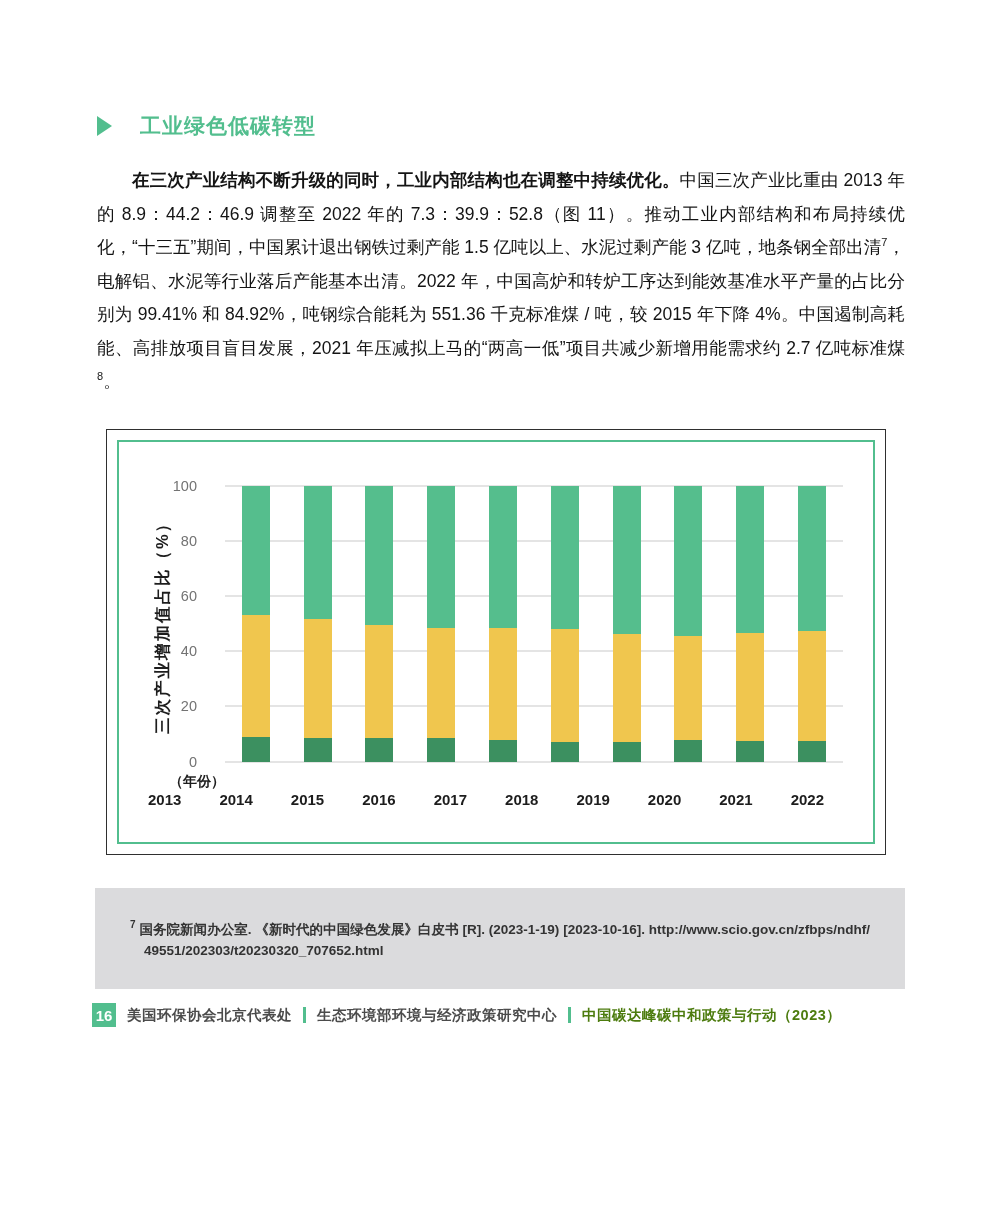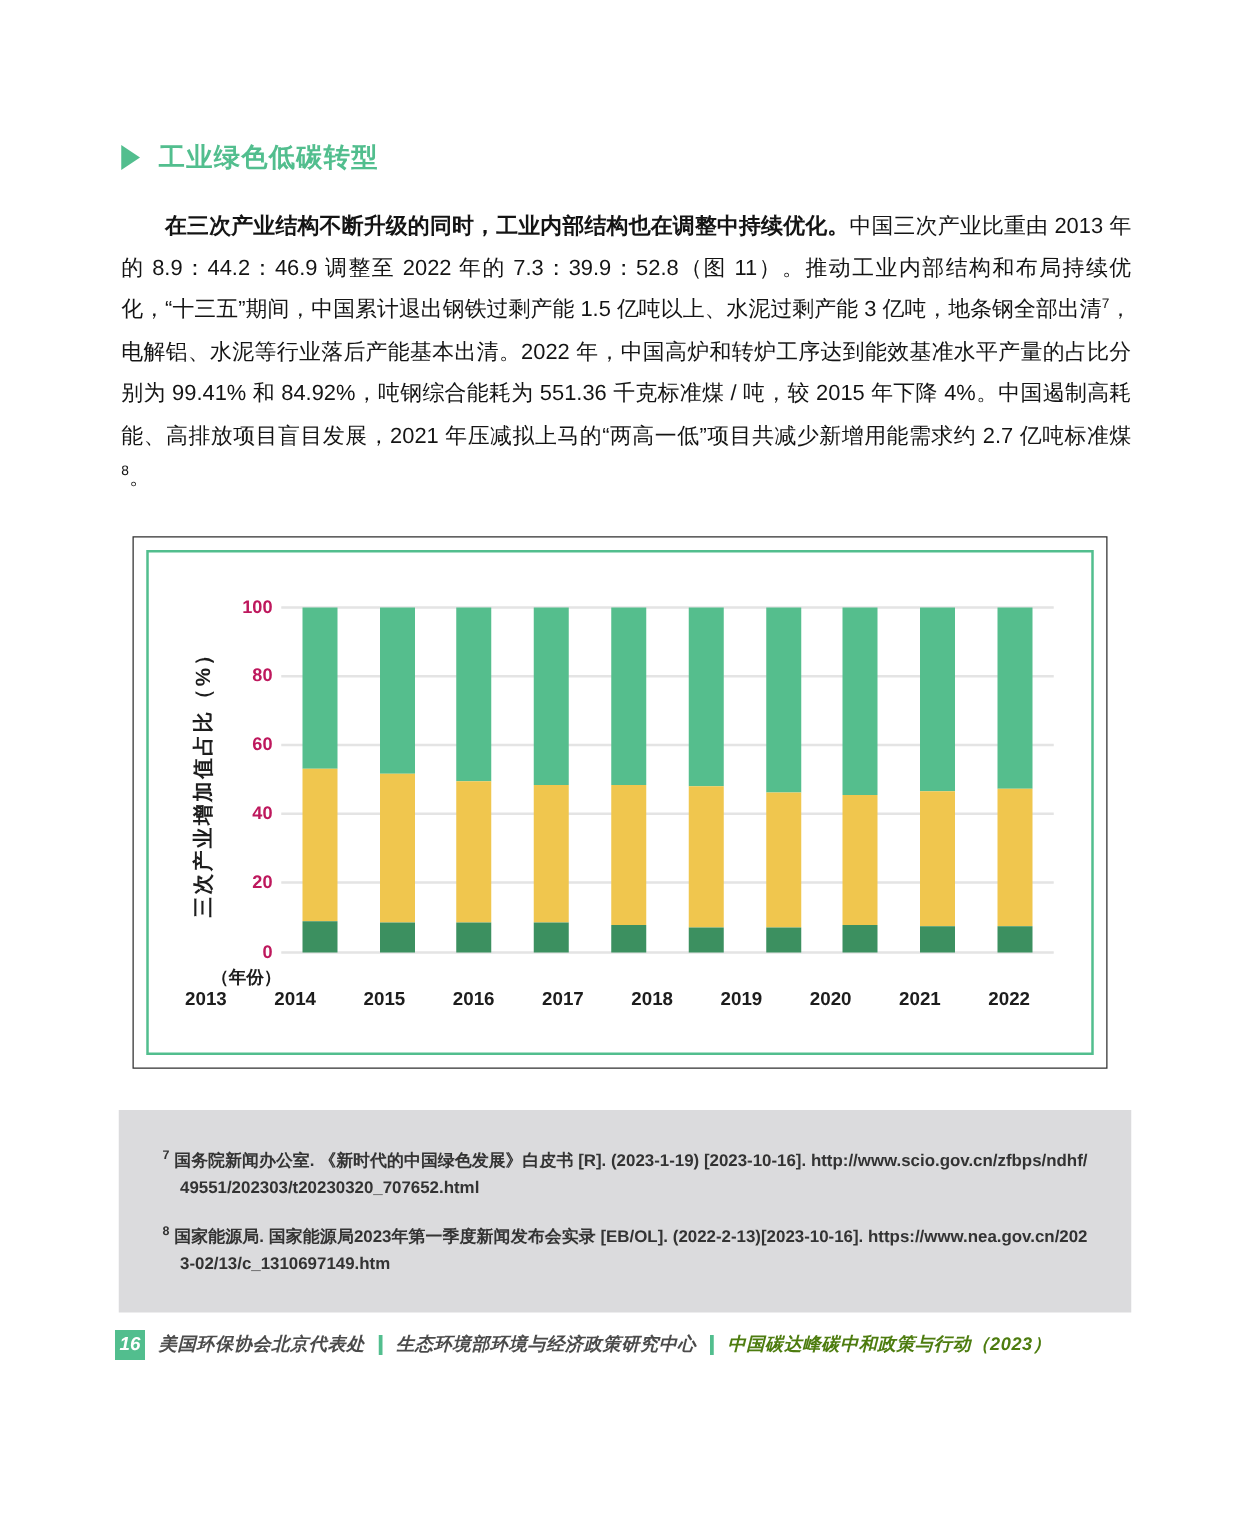--- a/index.html
+++ b/index.html
@@ -5,21 +5,21 @@
   * { box-sizing: border-box; }
   html,body { margin:0; padding:0; }
   body {
     width:992px; height:1228px; background:#ffffff;
     font-family:"Liberation Sans","DejaVu Sans",sans-serif;
     color:#1b1b1b; overflow:hidden;
   }
   .content { padding:112px 87px 0 97px; }
 
   
-  .section-head { display:flex; align-items:center; gap:15px; margin:0 0 24px 0; }
+  .section-head { display:flex; align-items:center; gap:28px; margin:0 0 24px 0; }
   .tri { width:0; height:0; border-left:15px solid #52BE8E;
          border-top:10px solid transparent; border-bottom:10px solid transparent; }
   .section-title { color:#52BE8E; font-size:21px; font-weight:700; letter-spacing:1px; }
 
   
   .body-par { font-size:17.5px; line-height:33.5px; text-align:justify;
               text-indent:2em; margin:0 0 30px 0; color:#141414; }
   .body-par .lead { font-weight:700; }
   sup.fn { font-size:11px; line-height:0; }
 
@@ -27,22 +27,22 @@
   .figure-outer { border:1px solid #2f2f2f; padding:10px; margin:0 19px 0 9px; }
   .figure-green { border:2px solid #52BE8E; padding:44px 16px 34px 10px; }
 
   .chart-row { display:flex; }
   .gutter { width:96px; flex:none; position:relative; height:276px; }
   .ylabel { position:absolute; left:34px; top:50%;
             transform:translate(-50%,-50%) rotate(-90deg);
             white-space:nowrap; font-size:16.5px; font-weight:600;
             letter-spacing:2px; color:#1d1d1d; }
   .yticks { position:absolute; top:0; right:0; width:40px; height:276px; }
-  .ytick { position:absolute; right:7px; transform:translateY(-50%);
-           font-size:14.5px; font-weight:700; color:#be185d; }
+  .ytick { position:absolute; right:28px; transform:translateY(-50%);
+           font-size:14.5px; font-weight:400; color:#737373; }
 
   .plot { flex:1; position:relative; height:276px; margin-right:14px; }
   .grid { position:absolute; inset:0; }
   .gridline { position:absolute; left:0; right:0; height:0; border-top:2px solid #E4E4E4; }
   .bars { position:absolute; inset:0; display:flex; }
   .colcell { flex:1; display:flex; align-items:flex-end; justify-content:center; }
   .bar { width:28px; display:flex; flex-direction:column; justify-content:flex-end; }
 
   .xrow { display:flex; margin-top:11px;flex-direction:column; }
   .xprefix { width:96px; flex:none; text-align:right; font-size:14px;
@@ -66,21 +66,21 @@
                 background:#ffffff; clip-path:polygon(0 0,100% 0,0 100%); }
 
   
   .footnotes { background:#DBDBDD; margin:33px 0 0 -2px; padding:11px 20px 13px;
                font-size:13.5px; line-height:21.5px; color:#333333; font-weight:600; }
   .footnote { margin:15px; padding-left:14px; text-indent:-14px; word-break:break-all;
               text-align:justify; }
   .footnote sup { font-size:10px; }
 
   
-  .footer { display:flex; align-items:center; gap:11px; margin:14px 0 0 -5px;font-style:italic; }
+  .footer { display:flex; align-items:center; gap:11px; margin:14px 0 0 -5px; }
   .pagenum { width:24px; height:24px; background:#52BE8E; color:#ffffff;
              font-weight:700; font-size:15px; display:flex; align-items:center;
              justify-content:center; flex:none; }
   .footer-org { font-size:14.5px; font-weight:700; color:#4b4b4b; letter-spacing:0.5px; }
   .footer-sep { width:3px; height:16px; background:#52BE8E; flex:none; }
   .footer-report { font-size:14.5px; font-weight:700; color:#4d7c0f; letter-spacing:0.5px; }
 </style>
 </head>
 <body>
 
@@ -207,21 +207,20 @@
             </div>
         </div>
       </div>
     </div>
   </div>
 
 
 
   <div class="footnotes">
     <p class="footnote"><sup>7</sup> <span>国务院新闻办公室. 《新时代的中国绿色发展》白皮书 [R]. (2023-1-19) [2023-10-16]. http://www.scio.gov.cn/zfbps/ndhf/49551/202303/t20230320_707652.html</span></p>
-    <p class="footnote"><sup>8</sup> <span>国家能源局. 国家能源局2023年第一季度新闻发布会实录 [EB/OL]. (2022-2-13)[2023-10-16]. https://www.nea.gov.cn/2023-02/13/c_1310697149.htm</span></p>
   </div>
 
   <div class="footer">
     <div class="pagenum">16</div>
     <span class="footer-org">美国环保协会北京代表处</span>
     <span class="footer-sep"></span>
     <span class="footer-org">生态环境部环境与经济政策研究中心</span>
     <span class="footer-sep"></span>
     <span class="footer-report">中国碳达峰碳中和政策与行动（2023）</span>
   </div>

